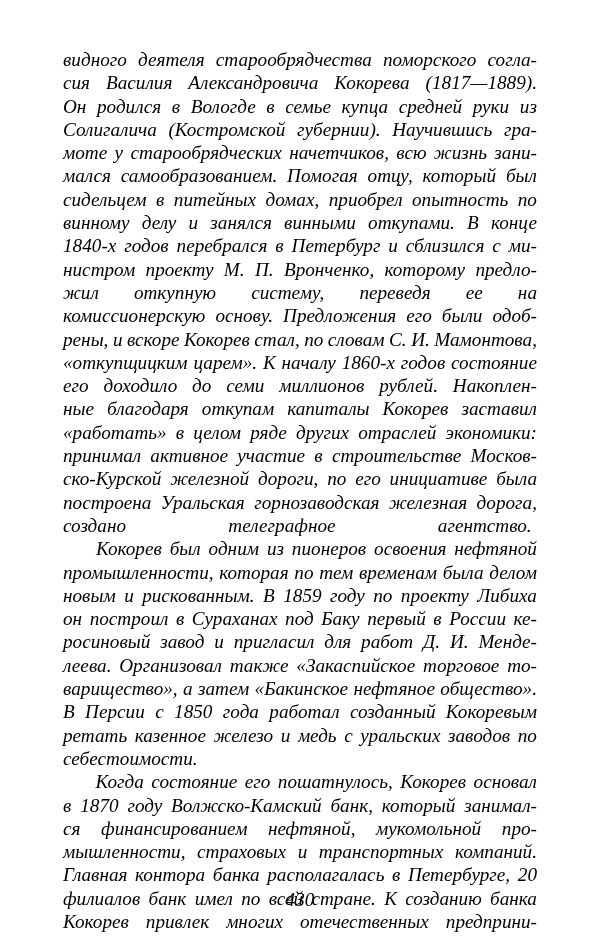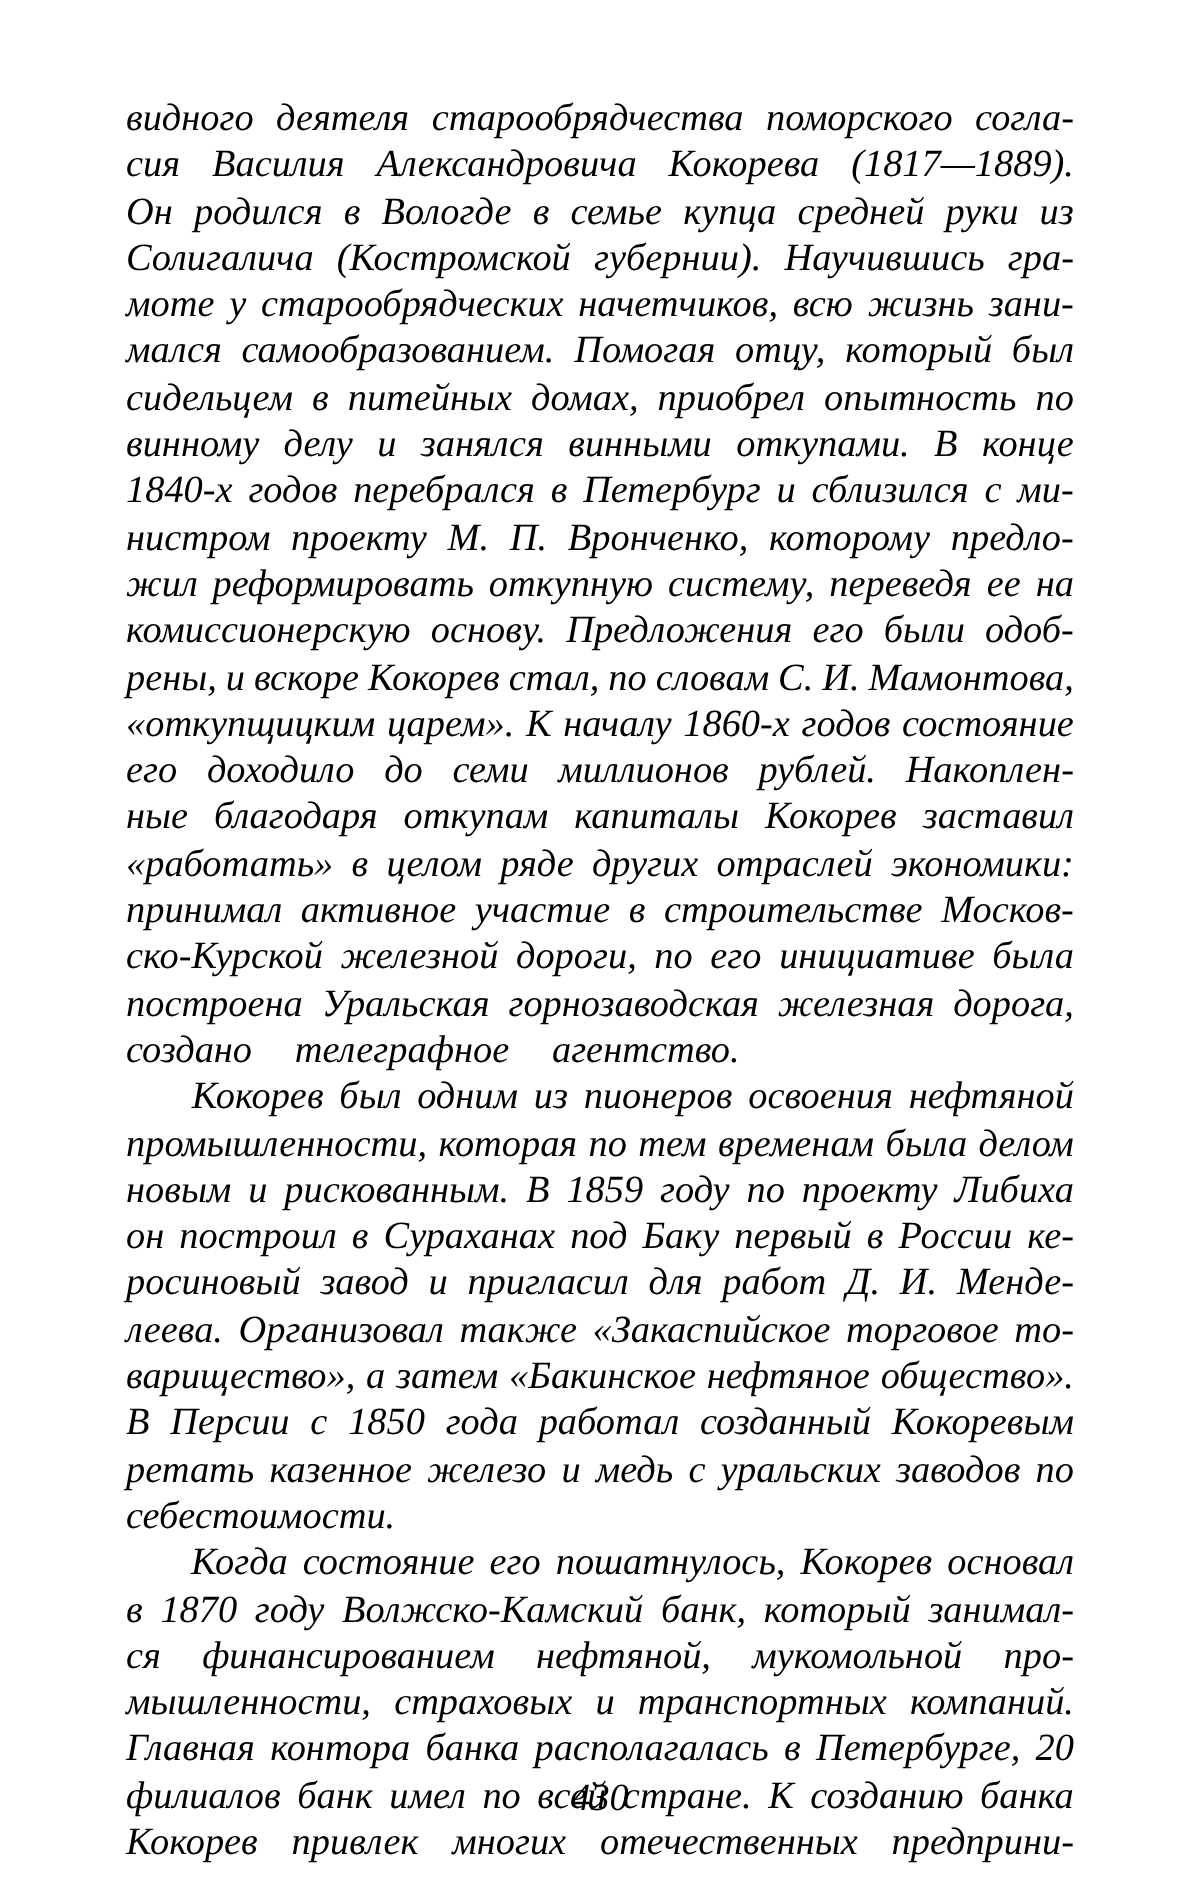--- a/index.html
+++ b/index.html
@@ -39,21 +39,21 @@
     font-size: 19.2px;
     white-space: pre;
     overflow: visible;
   }
   
   .line.justify {
     justify-content: space-between;
   }
   
   .line.last {
-    justify-content: flex-start;
+    justify-content: space-between;
   }
   .line.last .w + .w {
     margin-left: 16px;
   }
   .w {
     display: inline-block;
   }
   .line.last .w {
     margin-right: 0.28em;
   }
@@ -85,21 +85,21 @@
         <div class="line justify"><span class="w">видного</span><span class="w">деятеля</span><span class="w">старообрядчества</span><span class="w">поморского</span><span class="w">согла-</span></div>
         <div class="line justify"><span class="w">сия</span><span class="w">Василия</span><span class="w">Александровича</span><span class="w">Кокорева</span><span class="w">(1817—1889).</span></div>
         <div class="line justify"><span class="w">Он</span><span class="w">родился</span><span class="w">в</span><span class="w">Вологде</span><span class="w">в</span><span class="w">семье</span><span class="w">купца</span><span class="w">средней</span><span class="w">руки</span><span class="w">из</span></div>
         <div class="line justify"><span class="w">Солигалича</span><span class="w">(Костромской</span><span class="w">губернии).</span><span class="w">Научившись</span><span class="w">гра-</span></div>
         <div class="line justify"><span class="w">моте</span><span class="w">у</span><span class="w">старообрядческих</span><span class="w">начетчиков,</span><span class="w">всю</span><span class="w">жизнь</span><span class="w">зани-</span></div>
         <div class="line justify"><span class="w">мался</span><span class="w">самообразованием.</span><span class="w">Помогая</span><span class="w">отцу,</span><span class="w">который</span><span class="w">был</span></div>
         <div class="line justify"><span class="w">сидельцем</span><span class="w">в</span><span class="w">питейных</span><span class="w">домах,</span><span class="w">приобрел</span><span class="w">опытность</span><span class="w">по</span></div>
         <div class="line justify"><span class="w">винному</span><span class="w">делу</span><span class="w">и</span><span class="w">занялся</span><span class="w">винными</span><span class="w">откупами.</span><span class="w">В</span><span class="w">конце</span></div>
         <div class="line justify"><span class="w">1840-х</span><span class="w">годов</span><span class="w">перебрался</span><span class="w">в</span><span class="w">Петербург</span><span class="w">и</span><span class="w">сблизился</span><span class="w">с</span><span class="w">ми-</span></div>
         <div class="line justify"><span class="w">нистром</span><span class="w">проекту</span><span class="w">М.</span><span class="w">П.</span><span class="w">Вронченко,</span><span class="w">которому</span><span class="w">предло-</span></div>
-        <div class="line justify"><span class="w">жил</span><span class="w">реформировать</span><span class="w">откупную</span><span class="w">систему,</span><span class="w">переведя</span><span class="w">ее</span><span class="w">на</span></div>
+        <div class="line justify"><span class="w">жил</span><span class="w">откупную</span><span class="w">систему,</span><span class="w">переведя</span><span class="w">ее</span><span class="w">на</span></div>
         <div class="line justify"><span class="w">комиссионерскую</span><span class="w">основу.</span><span class="w">Предложения</span><span class="w">его</span><span class="w">были</span><span class="w">одоб-</span></div>
         <div class="line justify"><span class="w">рены,</span><span class="w">и</span><span class="w">вскоре</span><span class="w">Кокорев</span><span class="w">стал,</span><span class="w">по</span><span class="w">словам</span><span class="w">С.</span><span class="w">И.</span><span class="w">Мамонтова,</span></div>
         <div class="line justify"><span class="w">«откупщицким</span><span class="w">царем».</span><span class="w">К</span><span class="w">началу</span><span class="w">1860-х</span><span class="w">годов</span><span class="w">состояние</span></div>
         <div class="line justify"><span class="w">его</span><span class="w">доходило</span><span class="w">до</span><span class="w">семи</span><span class="w">миллионов</span><span class="w">рублей.</span><span class="w">Накоплен-</span></div>
         <div class="line justify"><span class="w">ные</span><span class="w">благодаря</span><span class="w">откупам</span><span class="w">капиталы</span><span class="w">Кокорев</span><span class="w">заставил</span></div>
         <div class="line justify"><span class="w">«работать»</span><span class="w">в</span><span class="w">целом</span><span class="w">ряде</span><span class="w">других</span><span class="w">отраслей</span><span class="w">экономики:</span></div>
         <div class="line justify"><span class="w">принимал</span><span class="w">активное</span><span class="w">участие</span><span class="w">в</span><span class="w">строительстве</span><span class="w">Москов-</span></div>
         <div class="line justify"><span class="w">ско-Курской</span><span class="w">железной</span><span class="w">дороги,</span><span class="w">по</span><span class="w">его</span><span class="w">инициативе</span><span class="w">была</span></div>
         <div class="line justify"><span class="w">построена</span><span class="w">Уральская</span><span class="w">горнозаводская</span><span class="w">железная</span><span class="w">дорога,</span></div>
         <div class="line last"><span class="w">создано</span><span class="w">телеграфное</span><span class="w">агентство.</span></div>

